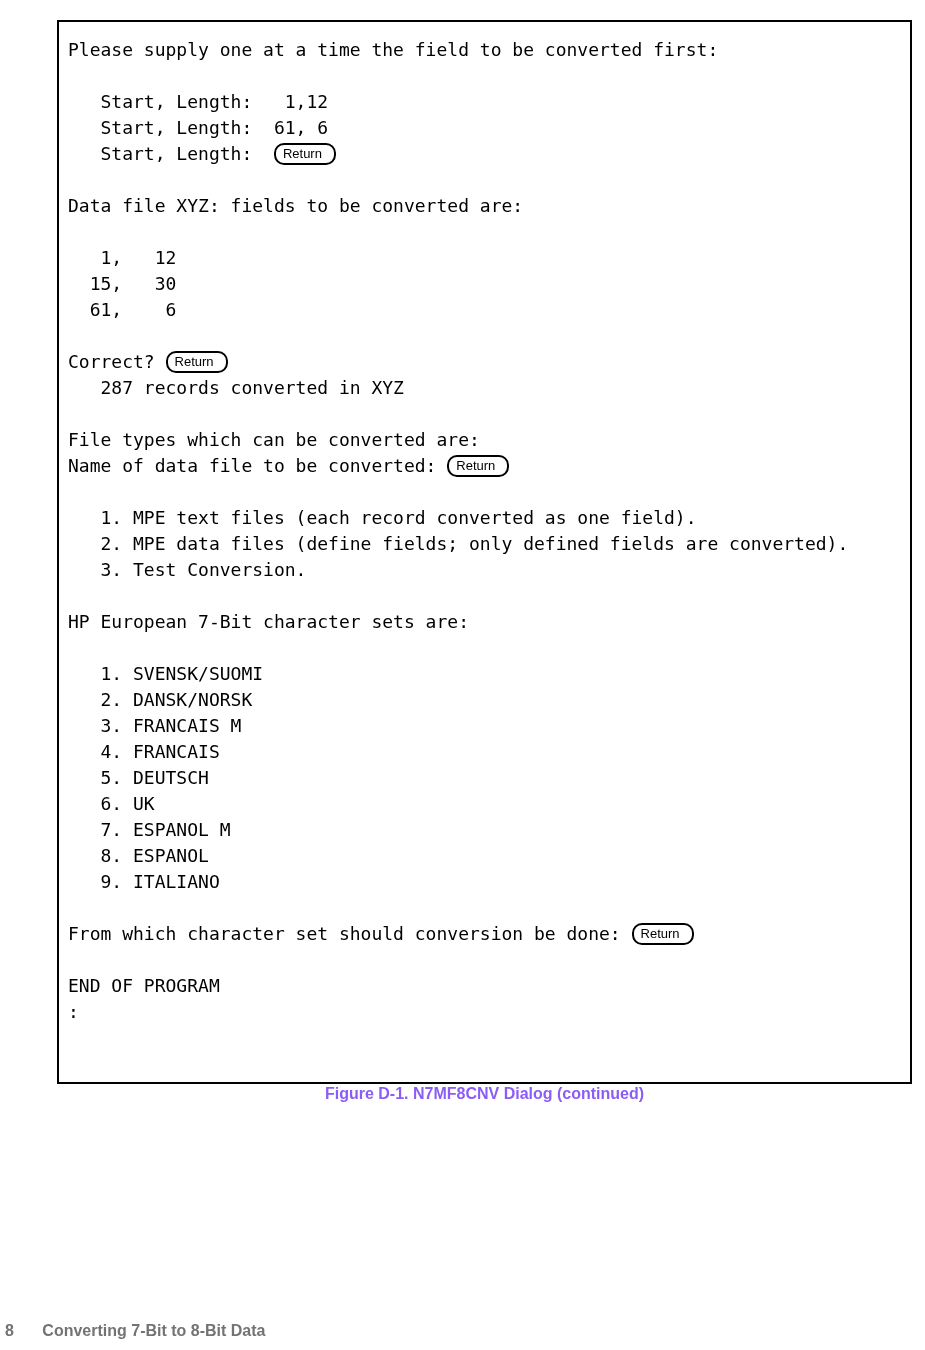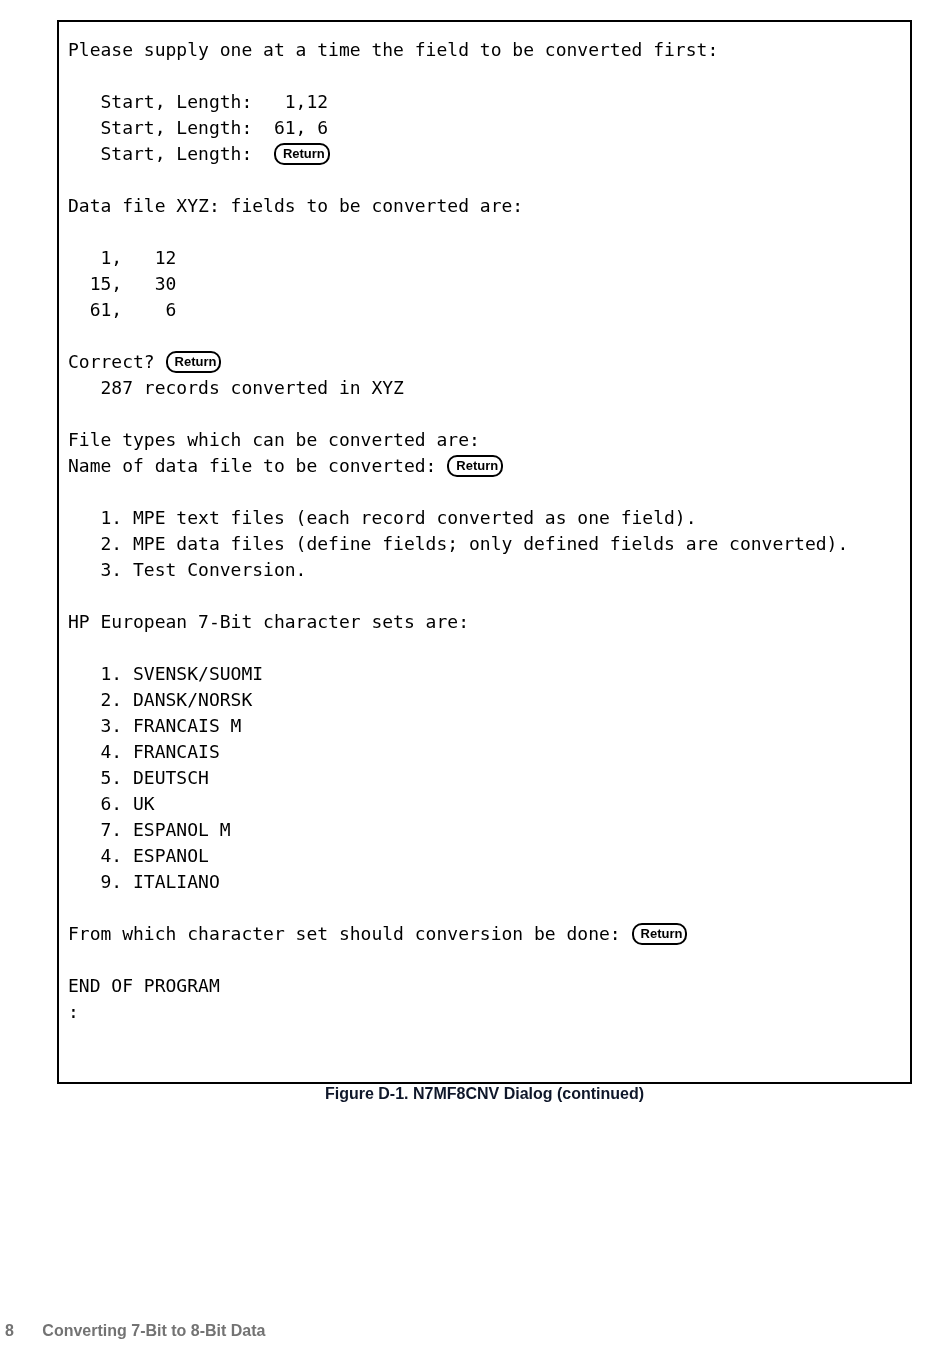--- a/index.html
+++ b/index.html
@@ -25,38 +25,38 @@
   .t-line {
     white-space: pre;
     font-size: 18px;
     line-height: 26px;
     min-height: 26px;
   }
   .return-key {
     display: inline-block;
     font-family: "Liberation Sans", sans-serif;
     font-size: 13px;
-    font-weight: 700;
+    font-weight: 400;
     line-height: 15px;
     border: 2px solid #000000;
     border-radius: 10px;
-    padding: 1px 3px 2px 7px;
+    padding: 1px 12px 2px 7px;
     vertical-align: 2px;
     background: #ffffff;
   }
   .figure-caption {
     position: absolute;
     left: 57px;
     top: 1085px;
     width: 855px;
     text-align: center;
     font-family: "Liberation Sans", sans-serif;
     font-weight: bold;
     font-size: 16px;
-    color: #0f172a;
+    color: #8b5cf6;
   }
   .page-footer {
     position: absolute;
     left: 5px;
     top: 1322px;
     font-family: "Liberation Sans", sans-serif;
     font-weight: bold;
     font-size: 16px;
     color: #737373;
   }
@@ -91,21 +91,21 @@
       <div class="t-line"><span></span></div>
       <div class="t-line"><span>HP European 7-Bit character sets are:</span></div>
       <div class="t-line"><span></span></div>
       <div class="t-line"><span>   1. SVENSK/SUOMI</span></div>
       <div class="t-line"><span>   2. DANSK/NORSK</span></div>
       <div class="t-line"><span>   3. FRANCAIS M</span></div>
       <div class="t-line"><span>   4. FRANCAIS</span></div>
       <div class="t-line"><span>   5. DEUTSCH</span></div>
       <div class="t-line"><span>   6. UK</span></div>
       <div class="t-line"><span>   7. ESPANOL M</span></div>
-      <div class="t-line"><span>   4. ESPANOL</span></div>
+      <div class="t-line"><span>   8. ESPANOL</span></div>
       <div class="t-line"><span>   9. ITALIANO</span></div>
       <div class="t-line"><span></span></div>
       <div class="t-line"><span>From which character set should conversion be done: </span><span class="return-key">Return</span></div>
       <div class="t-line"><span></span></div>
       <div class="t-line"><span>END OF PROGRAM</span></div>
       <div class="t-line"><span>:</span></div>
     </div>
 </div>
 
 <div class="figure-caption">Figure D-1. N7MF8CNV Dialog (continued)</div>

